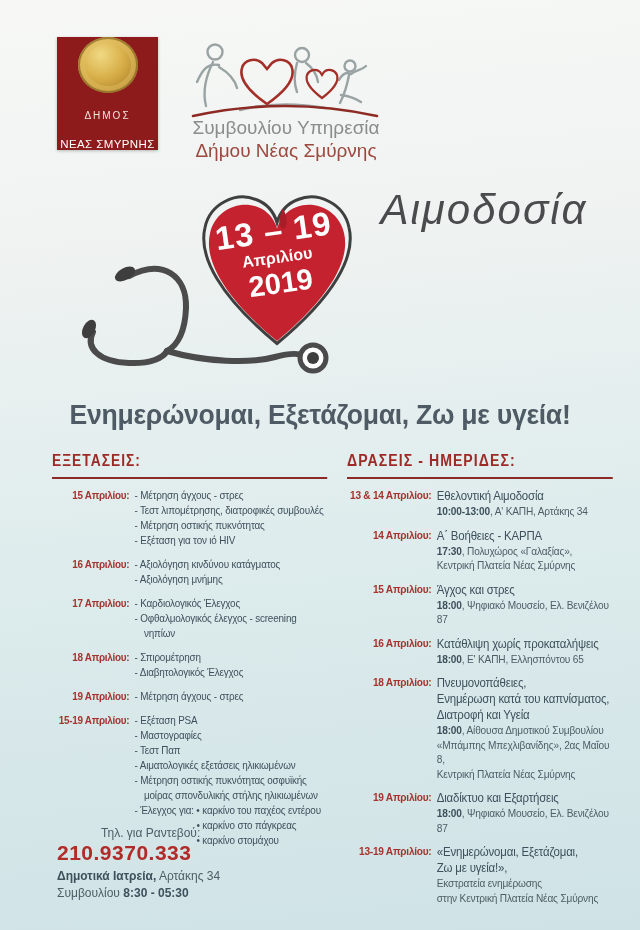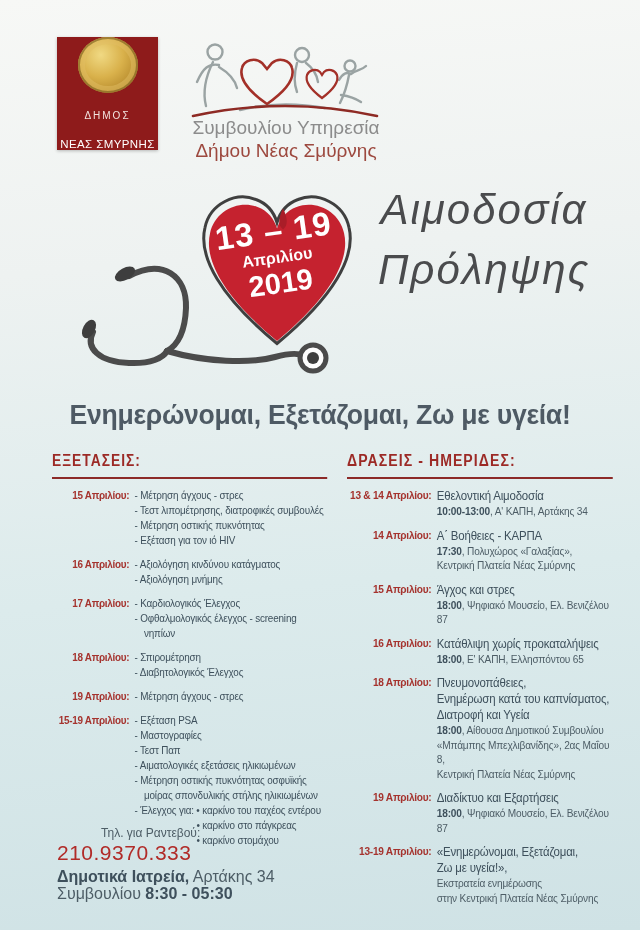--- a/index.html
+++ b/index.html
@@ -67,22 +67,22 @@
   .entry-items, .entry-content { flex:1; }
   .item-line { font-size:11.5px; line-height:15px; color:#3e505c; letter-spacing:-.2px; padding-left:11px; text-indent:-11px; }
   .sub-line  { font-size:11.5px; line-height:15px; color:#3e505c; letter-spacing:-.2px; padding-left:72px; }
   .action-title { font-size:13px; line-height:16px; color:#3e505c; letter-spacing:-.2px; }
   .detail-line { font-size:11.5px; line-height:14.5px; color:#4d5d66; letter-spacing:-.2px; }
   .detail-bold { font-weight:bold; color:#3e505c; }
 
   
   .footer { position:absolute; left:57px; top:826px; }
   .phone-label { font-size:12px; color:#4d5d66;margin-left:44px; }
-  .phone { font-size:21px; font-weight:normal; color:#b12b28; letter-spacing:.5px; margin:1px 0 3px; }
-  .addr, .hours { font-size:16px; color:#4d5d66; line-height:17px; }
+  .phone { font-size:21px; font-weight:bold; color:#b12b28; letter-spacing:.5px; margin:1px 0 3px; }
+  .addr, .hours { font-size:12px; color:#4d5d66; line-height:17px; }
   .b { font-weight:bold; color:#3e505c; }
 </style>
 </head>
 <body>
 
 <div class="poster">
 
   <div class="seal">
     <div class="coin"></div>
     <div class="seal-l1">ΔΗΜΟΣ</div>
@@ -136,21 +136,20 @@
     </svg>
     <div class="heart-text">
       <div class="ht-range">13 – 19</div>
       <div class="ht-month">Απριλίου</div>
       <div class="ht-year">2019</div>
     </div>
   </div>
 
   <div class="title">
     <div class="title-line">Αιμοδοσία</div>
-    <div class="title-line">Πρόληψης</div>
   </div>
 
   <div class="slogan">Ενημερώνομαι, Εξετάζομαι, Ζω με υγεία!</div>
 
   <section class="col col-exams">
     <h2 class="col-header">ΕΞΕΤΑΣΕΙΣ:</h2>
     <div id="exams-entries">
         <div class="entry">
           <div class="entry-date">15 Απριλίου:</div>
           <div class="entry-items">

